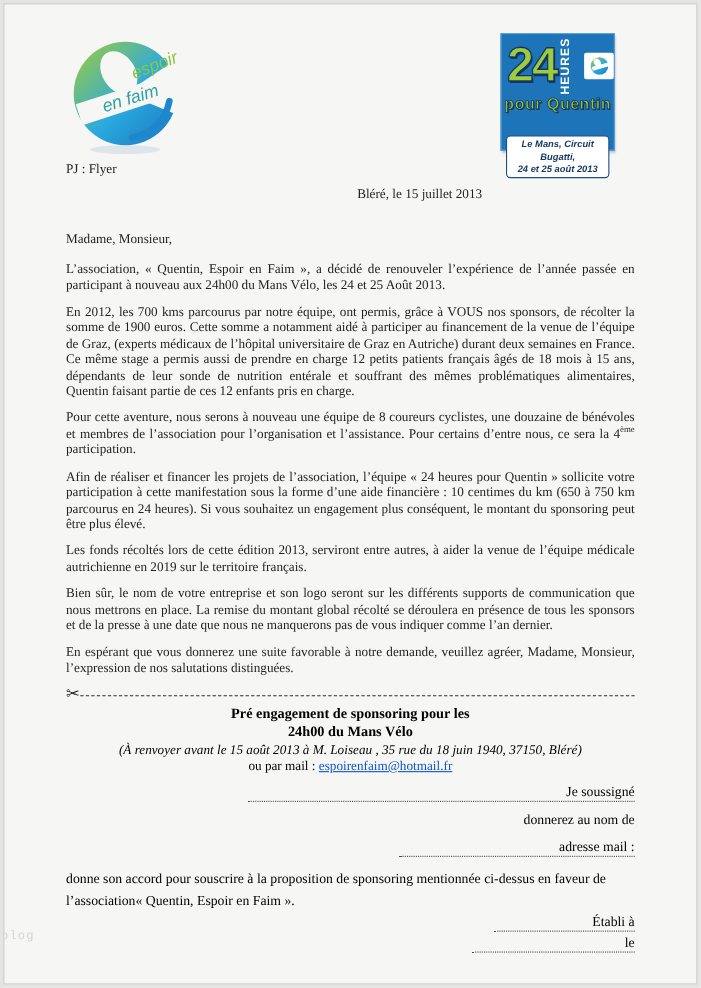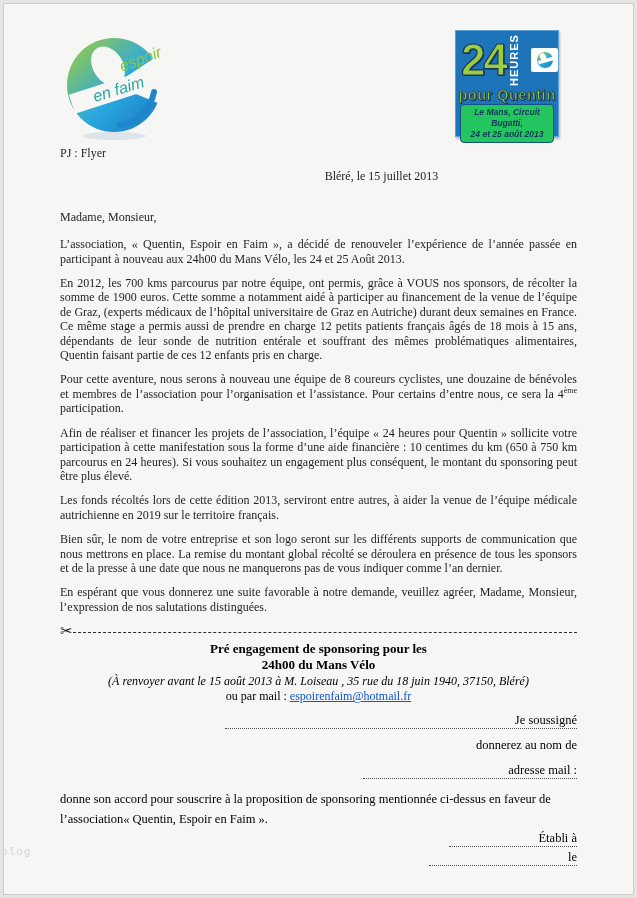--- a/index.html
+++ b/index.html
@@ -44,22 +44,22 @@
   .badge-minilogo {
     margin-left: auto; width: 27px; height: 24px; background: #ffffff;
     border-radius: 2px; display: flex; align-items: center; justify-content: center;
   }
   .badge-pour {
     text-align: center; font-weight: bold; font-size: 14.5px; line-height: 16px;
     color: #8fc63f; -webkit-text-stroke: 0.7px #16365f;
     text-shadow: 1px 1px 0 #16365f; letter-spacing: 0.5px; margin-top: 2px;
   }
   .badge-panel {
-    margin: 1px 4px 0 4px; border: 1px solid #155086; border-radius: 4px;
-    background: #22c55e; padding: 2px 1px;
+    margin: 20px 4px 0 4px; border: 1px solid #155086; border-radius: 4px;
+    background: #ffffff; padding: 2px 1px;
     color: #14365f; font-weight: bold; font-style: italic;
     font-size: 8.5px; line-height: 11px; text-align: center;
   }
 
   
   .letter { color: #1f1f1f; font-size: 12px; line-height: 14.4px; }
   .pj { margin-top: 4px; }
   .dateline { margin-top: 9px; text-align: center; padding-left: 126px; }
   .salut { margin-top: 26px; margin-bottom: 13px; }
   .para { text-align: justify; margin-bottom: 10px; }

